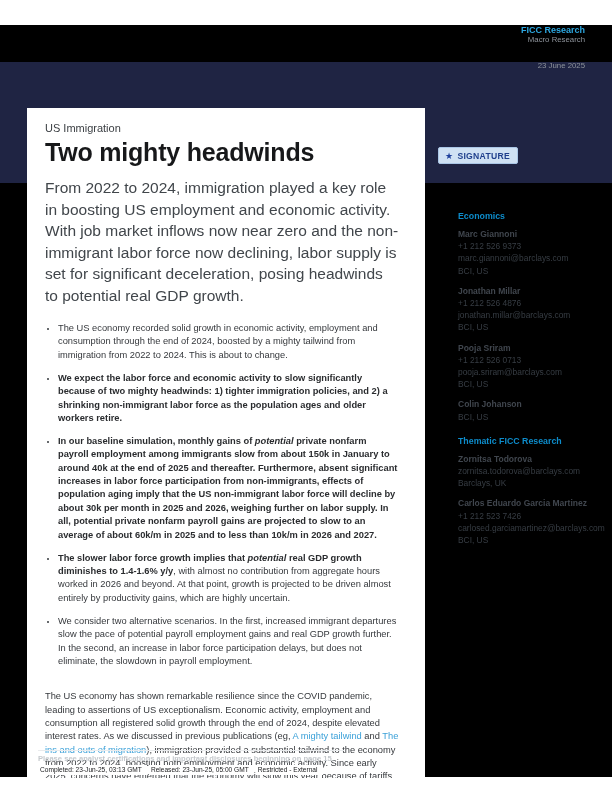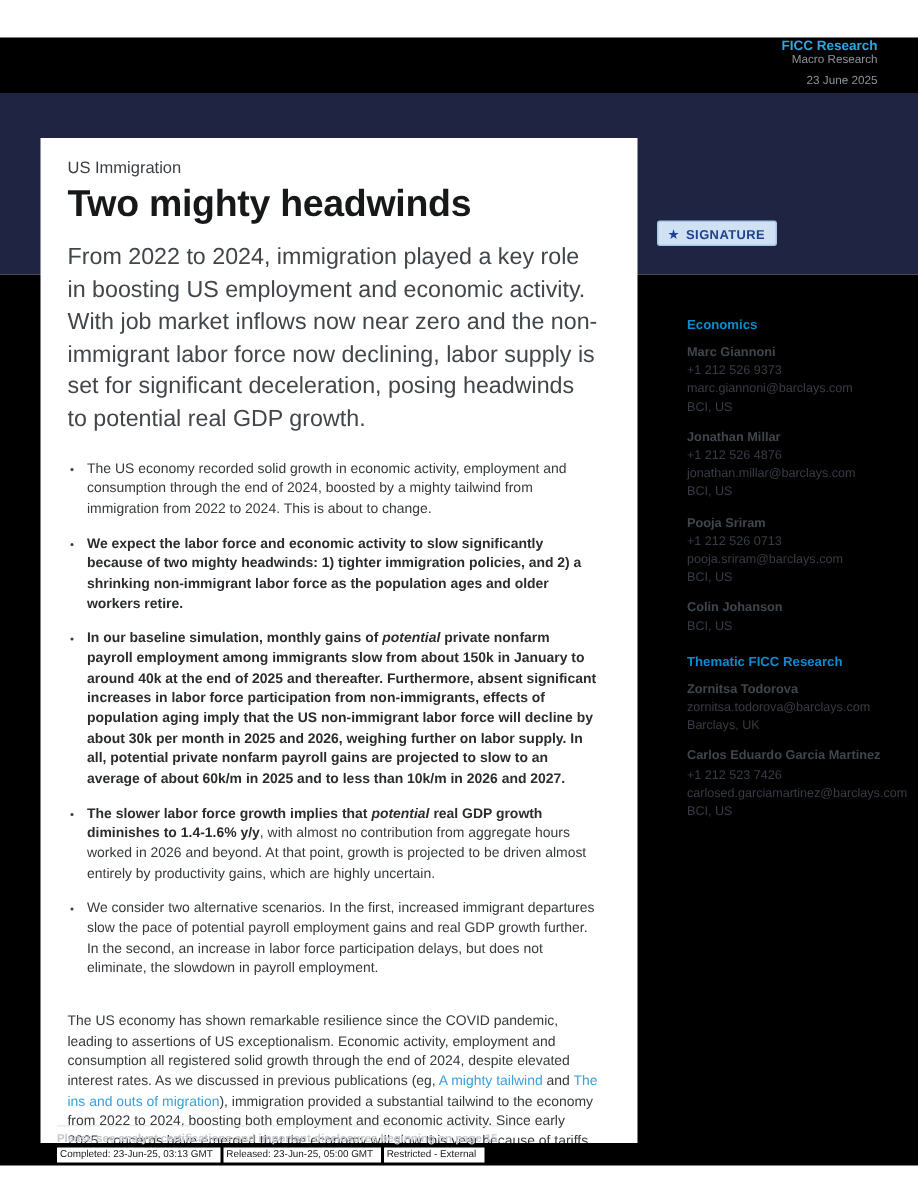--- a/index.html
+++ b/index.html
@@ -10,21 +10,21 @@
   }
   .band{position:absolute;left:0;width:612px;}
   .band-top-black{top:25px;height:37px;background:#000000;}
   .band-navy{top:62px;height:121px;background:#1f2443;}
   .band-main-black{top:183px;height:594px;background:#000000;}
 
   
   .hdr{position:absolute;top:24px;right:27px;text-align:right;line-height:1;}
   .hdr-brand{color:#2da7e0;font-weight:bold;font-size:9px;margin-top:2px;cursor:pointer;}
   .hdr-sub{color:#8e939b;font-size:7.8px;margin-top:1px;}
-  .hdr-date{color:#8e939b;font-size:7.8px;margin-top:6px;}
+  .hdr-date{color:#8e939b;font-size:7.8px;margin-top:18px;}
 
   
   .signature-badge{
     position:absolute;left:438px;top:147px;height:17px;
     background:#cfe1f3;border:1px solid #aac6e6;border-radius:2px;
     display:flex;align-items:center;padding:0 7px 0 6px;box-sizing:border-box;
     color:#20408d;font-size:8.6px;font-weight:bold;letter-spacing:.3px;cursor:pointer;
   }
   .signature-badge .star{font-size:9px;margin-right:4px;color:#1d3f9b;font-weight:normal;}
 
@@ -32,21 +32,21 @@
   .sidebar{position:absolute;left:458px;top:200px;width:165px;margin-top:11px;}
   .sb-group{margin-bottom:13px;}
   .sb-group-title{color:#0d8ccb;font-size:8.8px;font-weight:bold;margin-bottom:7px;}
   .analyst{margin-bottom:8px;}
   .analyst .name{color:#40464e;font-weight:bold;font-size:8.5px;line-height:12.2px;}
   .analyst .detail{color:#373d44;font-size:8.4px;line-height:12.2px;}
   .analyst .email{cursor:pointer;}
 
   
   .card{
-    position:absolute;left:27px;top:92px;width:398px;height:670px;
+    position:absolute;left:27px;top:108px;width:398px;height:670px;
     background:#ffffff;box-sizing:border-box;padding:12px 26px 0 18px;overflow:hidden;
   }
   .kicker{font-size:11px;color:#3a3e42;margin-top:2px;}
   .title{font-size:25px;font-weight:bold;color:#17181a;margin:4px 0 10px 0;letter-spacing:-.2px;}
   .lead{font-size:15.5px;line-height:21.5px;color:#41464b;margin:0 0 16px 0;}
   ul.bullets{margin:0 0 22px 0;padding:0 0 0 13px;}
   ul.bullets li{
     font-size:9.3px;line-height:13.4px;color:#35383c;margin-bottom:9.5px;
   }
   ul.bullets li::marker{color:#35383c;font-size:8px;}

